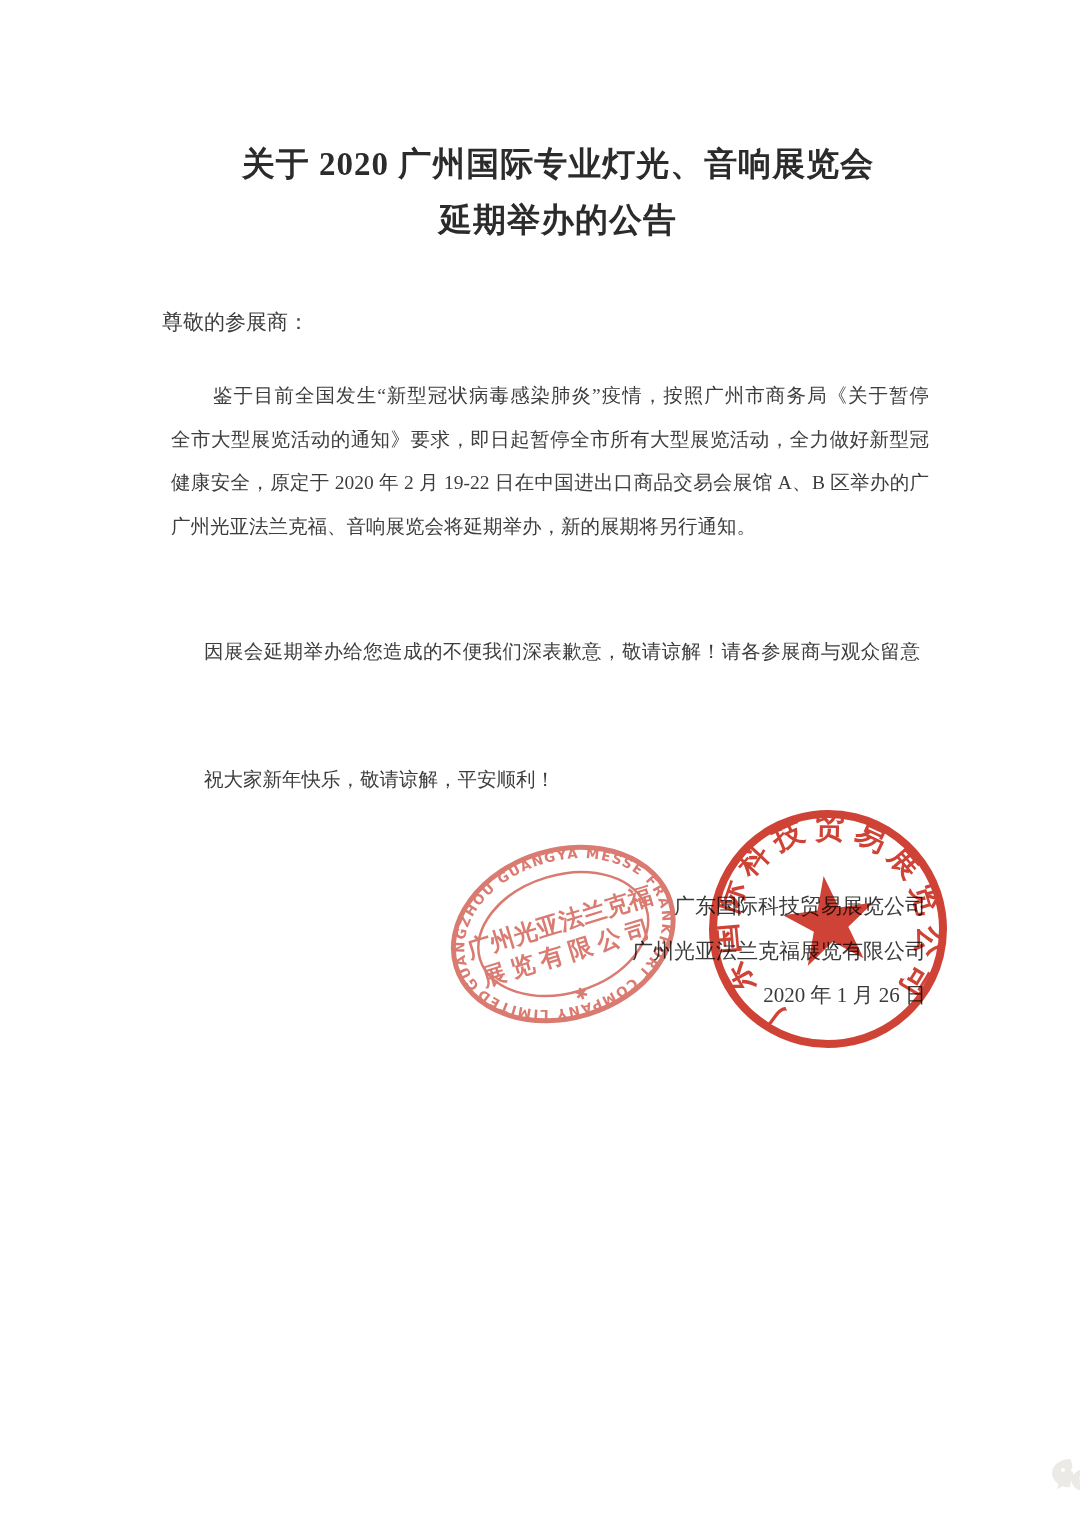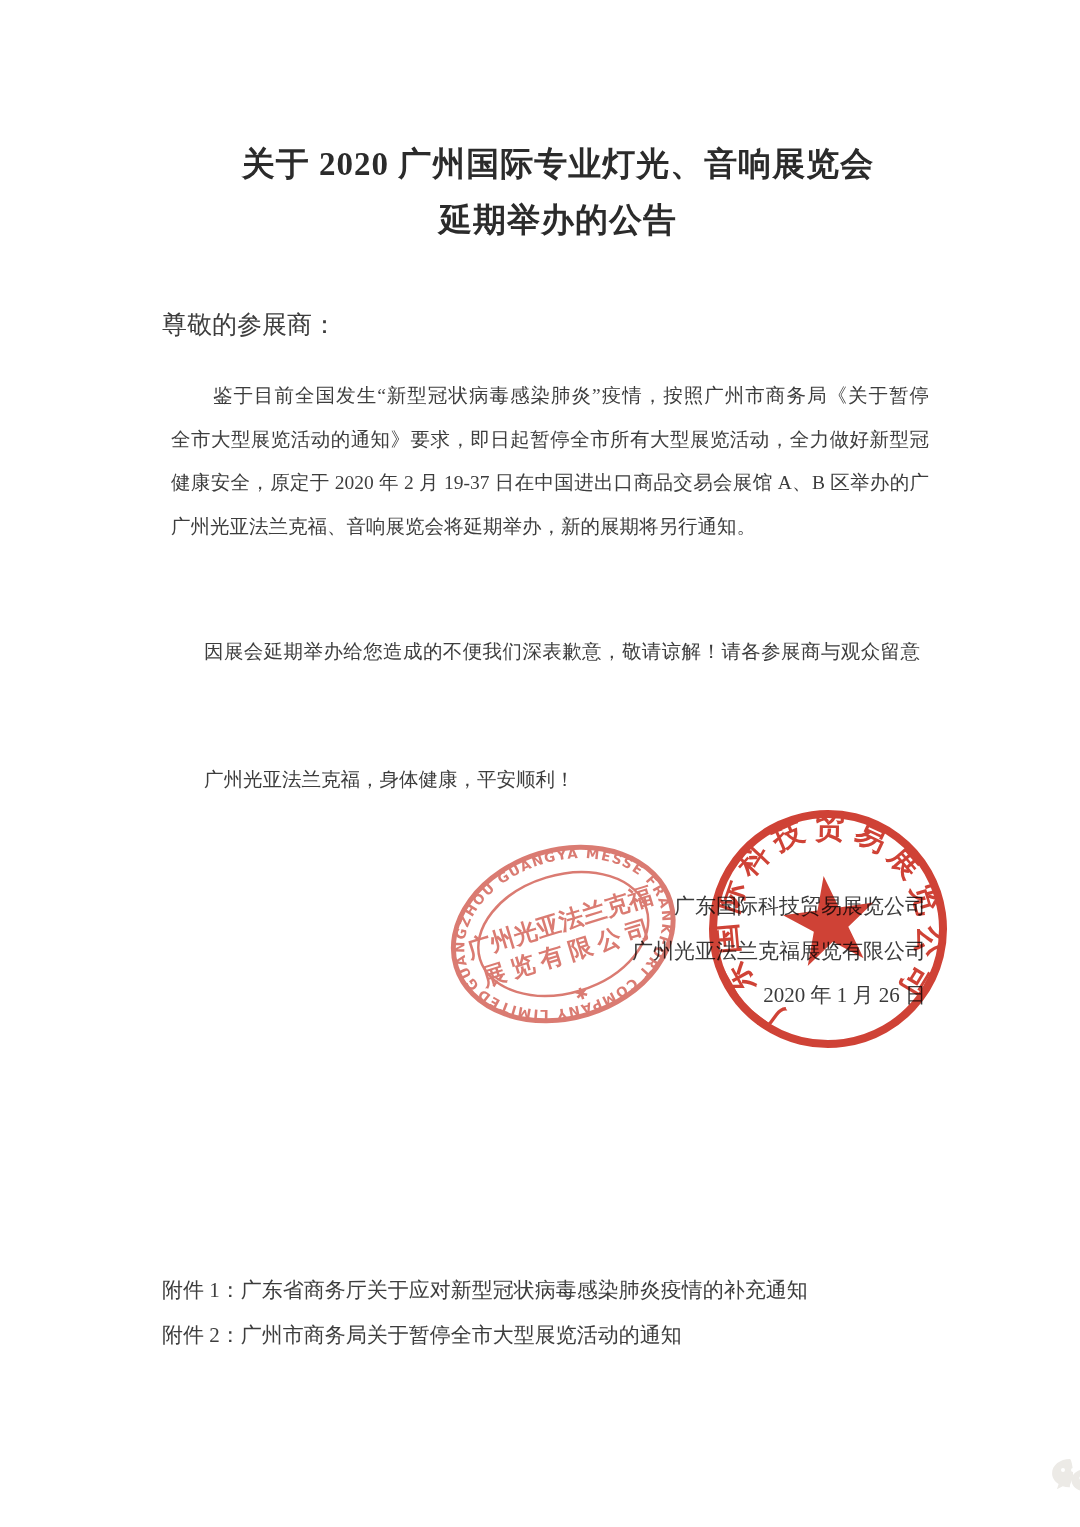--- a/index.html
+++ b/index.html
@@ -19,21 +19,21 @@
     text-align: center;
     font-size: 33px;
     line-height: 56px;
     font-weight: 700;
     color: #2b2b2b;
     letter-spacing: 1px;
   }
   .salutation {
     position: absolute;
     top: 308px; left: 162px;
-    font-size: 25px;
+    font-size: 21px;
   }
   .para {
     position: absolute;
     left: 162px;
     width: 758px;
     font-size: 19.5px;
   }
   .para .line {
     line-height: 43.6px;
     text-align: justify;
@@ -108,29 +108,29 @@
   <div class="title">
     <div>关于 2020 广州国际专业灯光、音响展览会</div>
     <div>延期举办的公告</div>
   </div>
 
   <div class="salutation">尊敬的参展商：</div>
 
   <div class="para p1">
     <div class="line indent">鉴于目前全国发生“新型冠状病毒感染肺炎”疫情，按照广州市商务局《关于暂停</div>
     <div class="line">全市大型展览活动的通知》要求，即日起暂停全市所有大型展览活动，全力做好新型冠</div>
-    <div class="line">健康安全，原定于 2020 年 2 月 19-37 日在中国进出口商品交易会展馆 A、B 区举办的广</div>
+    <div class="line">健康安全，原定于 2020 年 2 月 19-22 日在中国进出口商品交易会展馆 A、B 区举办的广</div>
     <div class="line natural">广州光亚法兰克福、音响展览会将延期举办，新的展期将另行通知。</div>
   </div>
 
   <div class="para p2">
     <div class="line indent">因展会延期举办给您造成的不便我们深表歉意，敬请谅解！请各参展商与观众留意</div>
   </div>
 
-  <div class="wish">广州光亚法兰克福，身体健康，平安顺利！</div>
+  <div class="wish">祝大家新年快乐，敬请谅解，平安顺利！</div>
 
   <div class="signature">
     <div>广东国际科技贸易展览公司</div>
     <div>广州光亚法兰克福展览有限公司</div>
     <div>2020 年 1 月 26 日</div>
   </div>
 
   <svg class="seal seal-oval" viewBox="0 0 250 200">
     <g fill="none" stroke="#d0564a">
       <ellipse cx="122" cy="97" rx="112" ry="84" stroke-width="5"></ellipse>
@@ -149,24 +149,20 @@
     <g transform="translate(5,5)">
       <circle cx="125" cy="125" r="115" fill="none" stroke="#c9281a" stroke-width="8"></circle>
       <polygon fill="#c9281a" points="128,72 138.8,105.2 173.7,105.2 145.4,125.7 156.2,158.8 128,138.3 99.8,158.8 110.6,125.7 82.3,105.2 117.2,105.2"></polygon>
       <path id="roundTextPath" d="M 72.2 200.4 A 92 92 0 1 1 177.8 200.4" fill="none" stroke="none"></path>
       <text font-size="31" font-weight="bold" fill="#c9281a">
         <textPath href="#roundTextPath" startOffset="0" textLength="455" lengthAdjust="spacing">广东国际科技贸易展览公司</textPath>
       </text>
     </g>
   </svg>
 
-  <div class="attachments">
-    <div>附件 1：广东省商务厅关于应对新型冠状病毒感染肺炎疫情的补充通知</div>
-    <div>附件 2：广州市商务局关于暂停全市大型展览活动的通知</div>
-  </div>
 
   <div class="watermark">
     <svg width="52" height="40" viewBox="0 0 52 40">
       <g fill="#eceae6">
         <path d="M19 2 C9.6 2 2 8 2 15.4 c0 4.2 2.4 7.9 6.2 10.3 l-1.6 5 5.5-2.8 c2.2 0.6 4.5 0.9 6.9 0.8 C18.4 26 22 21.6 22 16.6 22 8.8 20 2 19 2 Z" transform="scale(1.05)"></path>
         <path d="M36 12 c-8 0-14.5 5-14.5 11.2 0 6.2 6.5 11.2 14.5 11.2 1.7 0 3.4-0.2 4.9-0.7 l4.6 2.3-1.3-4.2 c3.2-2 5.3-5.1 5.3-8.6 C49.5 17 43 12 36 12 Z"></path>
       </g>
       <g fill="#ffffff">
         <circle cx="13" cy="13" r="2"></circle>
         <circle cx="23" cy="13" r="2"></circle>

